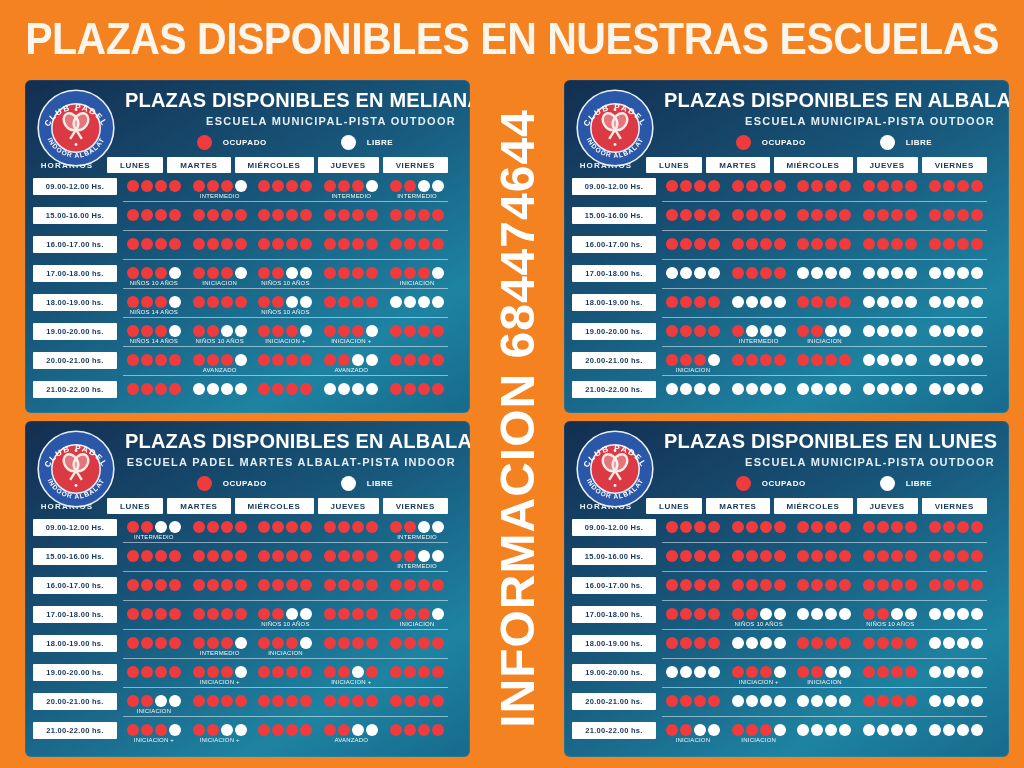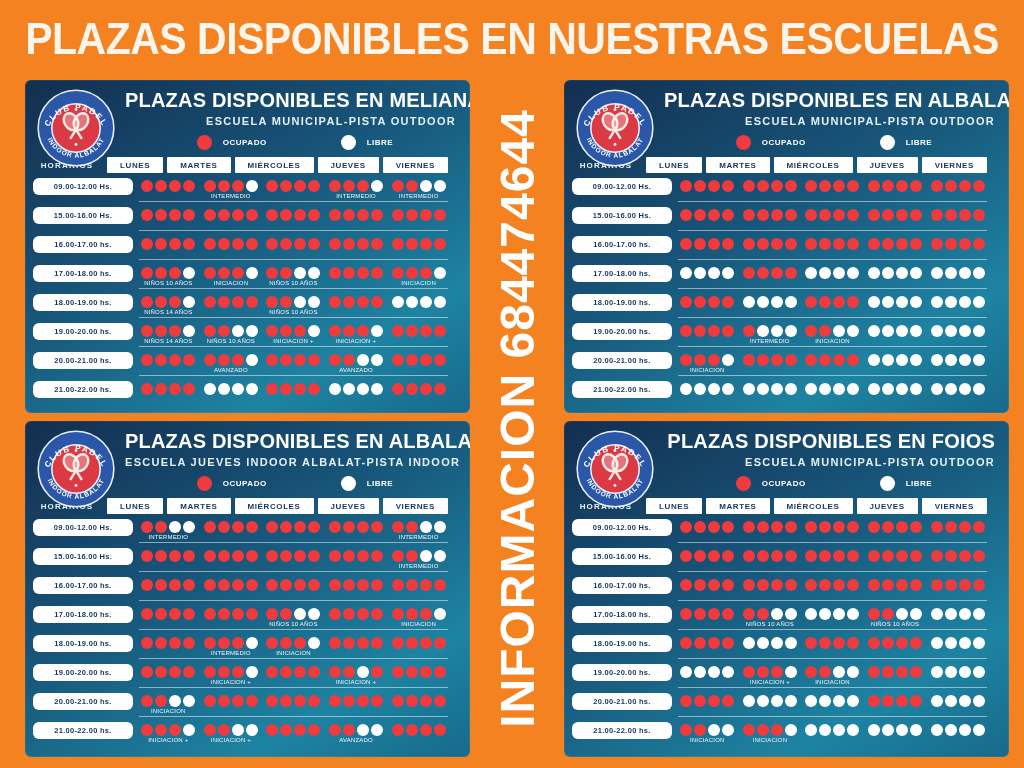--- a/index.html
+++ b/index.html
@@ -58,22 +58,22 @@
     font-size:8px; font-weight:bold; letter-spacing:1.2px;
   }
   .head-cells { flex:1; display:flex; gap:4px; margin:0 14px 0 6px; }
   .day-cell {
     flex:1; background:#FFFFFF; color:#16365C;
     font-size:8px; font-weight:bold; text-align:center;
     padding:4px 13px 3px; letter-spacing:0.6px; border-radius:1px;
   }
   .trow { display:flex; align-items:flex-start; padding:0 8px; height:29px; }
   .time-pill {
-    width:100px; height:17px; margin-top:3px;
-    background:#FFFFFF; border-radius:6px;
+    width:84px; height:17px; margin-top:3px;
+    background:#FFFFFF; border-radius:1px;
     color:#14365C; font-size:7.5px; font-weight:bold;
     display:flex; align-items:center; justify-content:center;
     letter-spacing:0.3px;
   }
   .row-cells {
     flex:1; display:flex; gap:4px; margin:0 14px 0 6px;
     height:27px; border-bottom:1px solid rgba(255,255,255,0.5);
   }
   .trow:last-child .row-cells { border-bottom:none; }
   .cell { flex:1; display:flex; flex-direction:column; align-items:center; }
@@ -1038,21 +1038,21 @@
     <g transform="rotate(32 50 52)">
       <ellipse cx="50" cy="40" rx="8.5" ry="11.5" fill="rgba(255,255,255,0.3)" stroke="#F6ECE4" stroke-width="3.2"></ellipse>
       <line x1="50" y1="52" x2="50" y2="66" stroke="#F6ECE4" stroke-width="3.2"></line>
     </g>
     <circle cx="50" cy="26.5" r="1.8" fill="#FFFFFF"></circle>
     <circle cx="50" cy="71" r="1.8" fill="#FFFFFF"></circle>
   </g>
 </svg>
     <div class="panel-header">
       <div class="panel-title">PLAZAS DISPONIBLES EN ALBALAT</div>
-      <div class="panel-subtitle">ESCUELA JUEVES INDOOR ALBALAT-PISTA INDOOR</div>
+      <div class="panel-subtitle">ESCUELA PADEL MARTES ALBALAT-PISTA INDOOR</div>
     </div>
     <div class="legend">
       <div class="legend-item">
         <span class="legend-dot occ"></span>
         <span class="legend-label">OCUPADO</span>
       </div>
       <div class="legend-item">
         <span class="legend-dot fre"></span>
         <span class="legend-label">LIBRE</span>
       </div>
@@ -1499,21 +1499,21 @@
     </g>
     <g transform="rotate(32 50 52)">
       <ellipse cx="50" cy="40" rx="8.5" ry="11.5" fill="rgba(255,255,255,0.3)" stroke="#F6ECE4" stroke-width="3.2"></ellipse>
       <line x1="50" y1="52" x2="50" y2="66" stroke="#F6ECE4" stroke-width="3.2"></line>
     </g>
     <circle cx="50" cy="26.5" r="1.8" fill="#FFFFFF"></circle>
     <circle cx="50" cy="71" r="1.8" fill="#FFFFFF"></circle>
   </g>
 </svg>
     <div class="panel-header">
-      <div class="panel-title">PLAZAS DISPONIBLES EN FOIOS</div>
+      <div class="panel-title">PLAZAS DISPONIBLES EN LUNES</div>
       <div class="panel-subtitle">ESCUELA MUNICIPAL-PISTA OUTDOOR</div>
     </div>
     <div class="legend">
       <div class="legend-item">
         <span class="legend-dot occ"></span>
         <span class="legend-label">OCUPADO</span>
       </div>
       <div class="legend-item">
         <span class="legend-dot fre"></span>
         <span class="legend-label">LIBRE</span>

